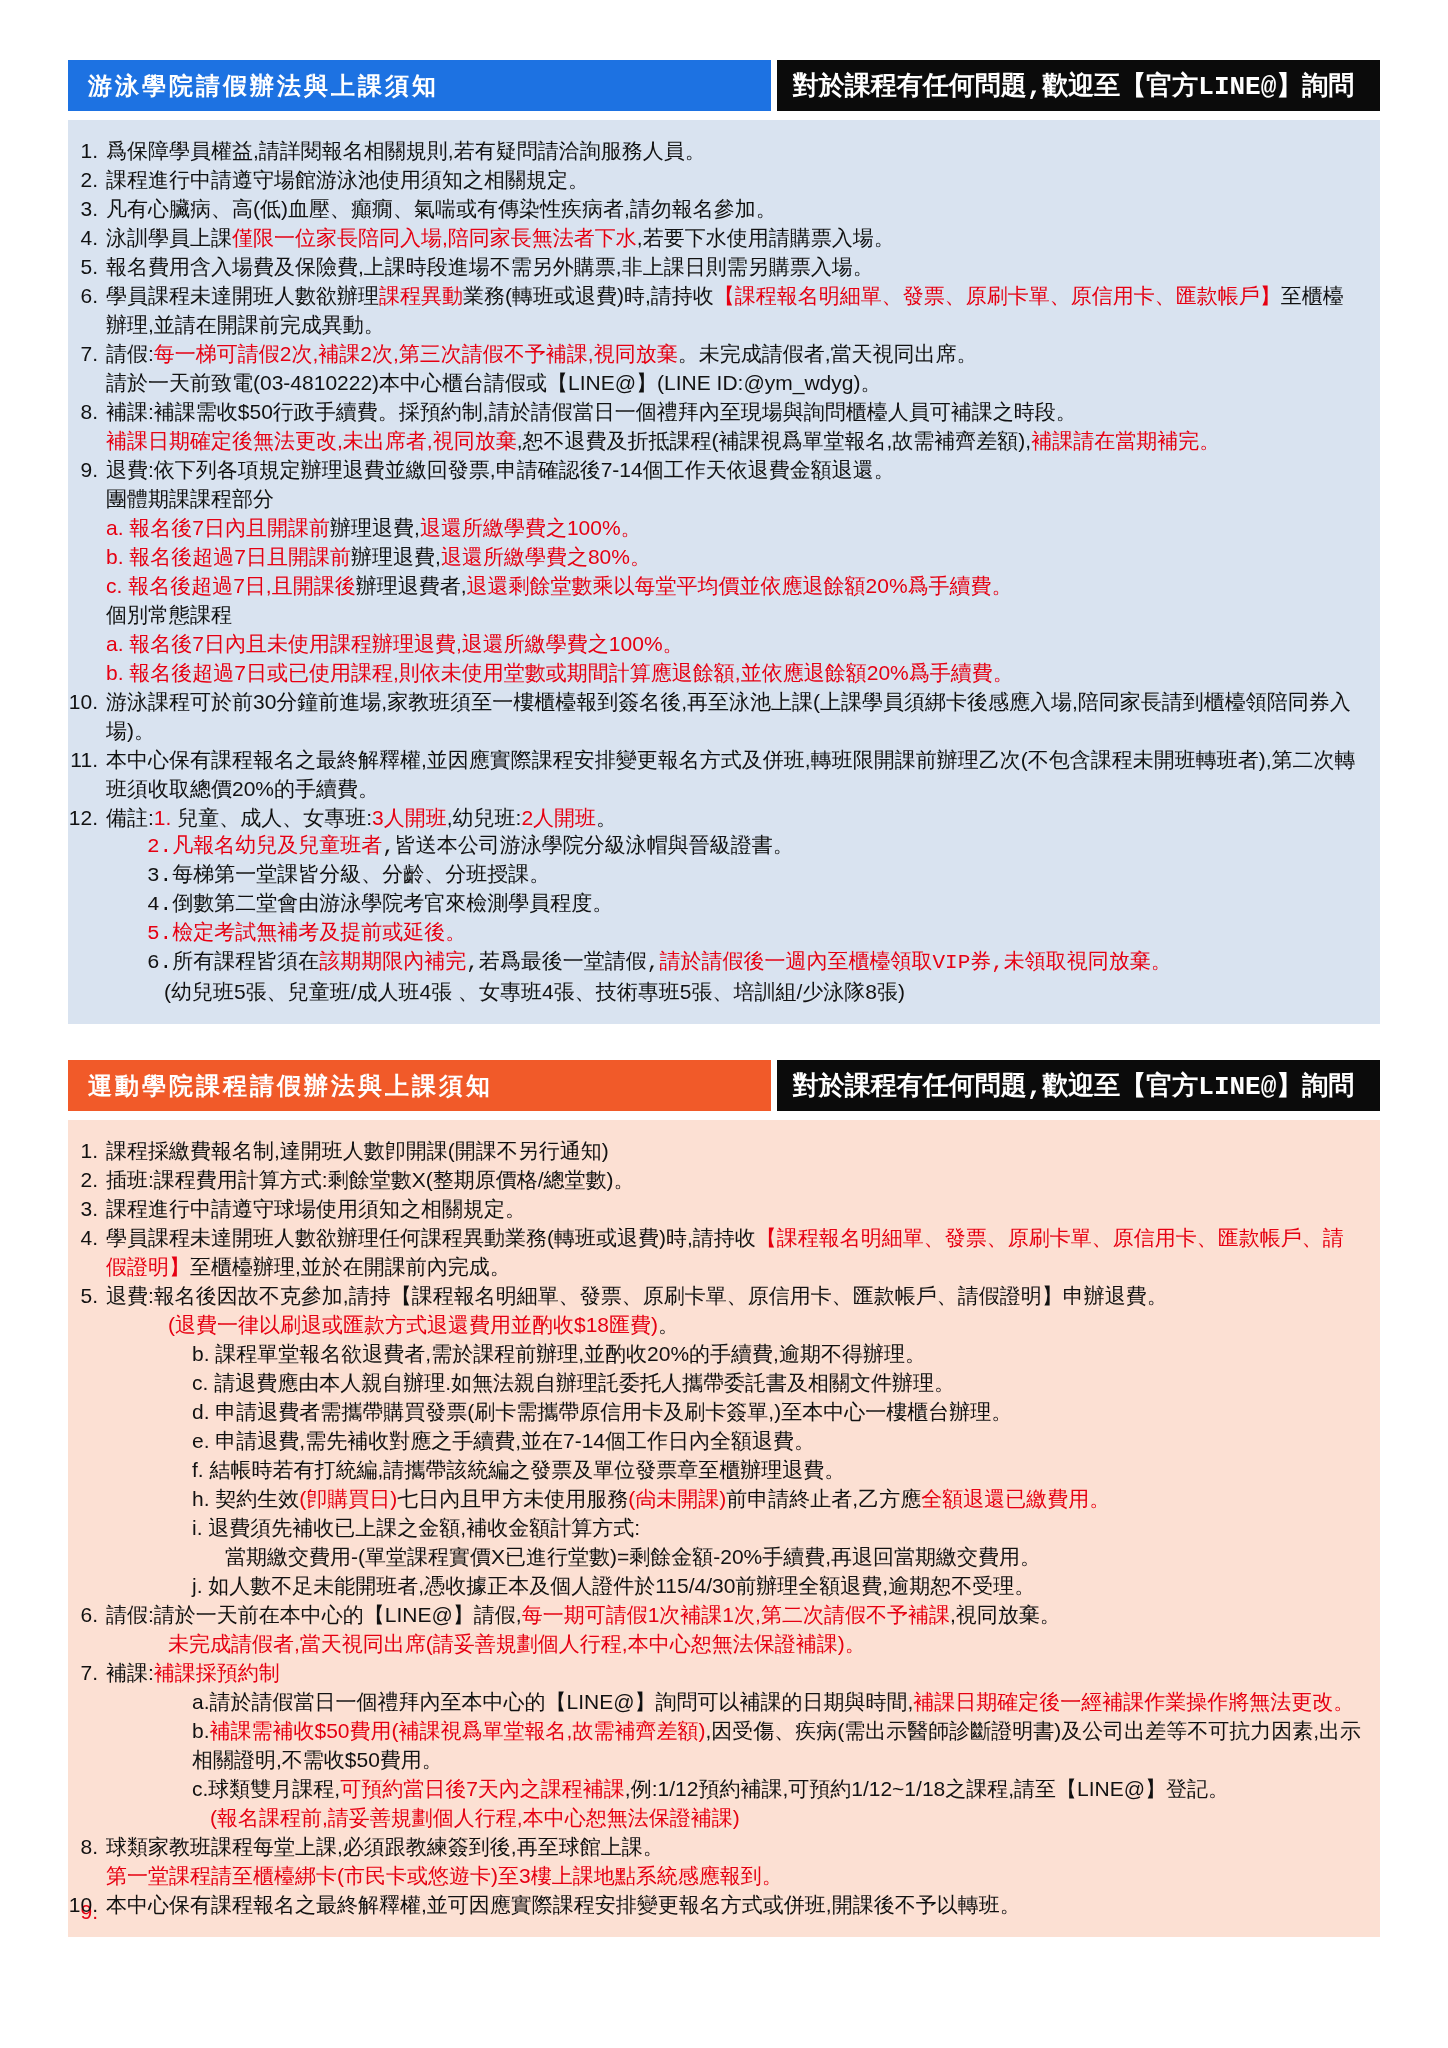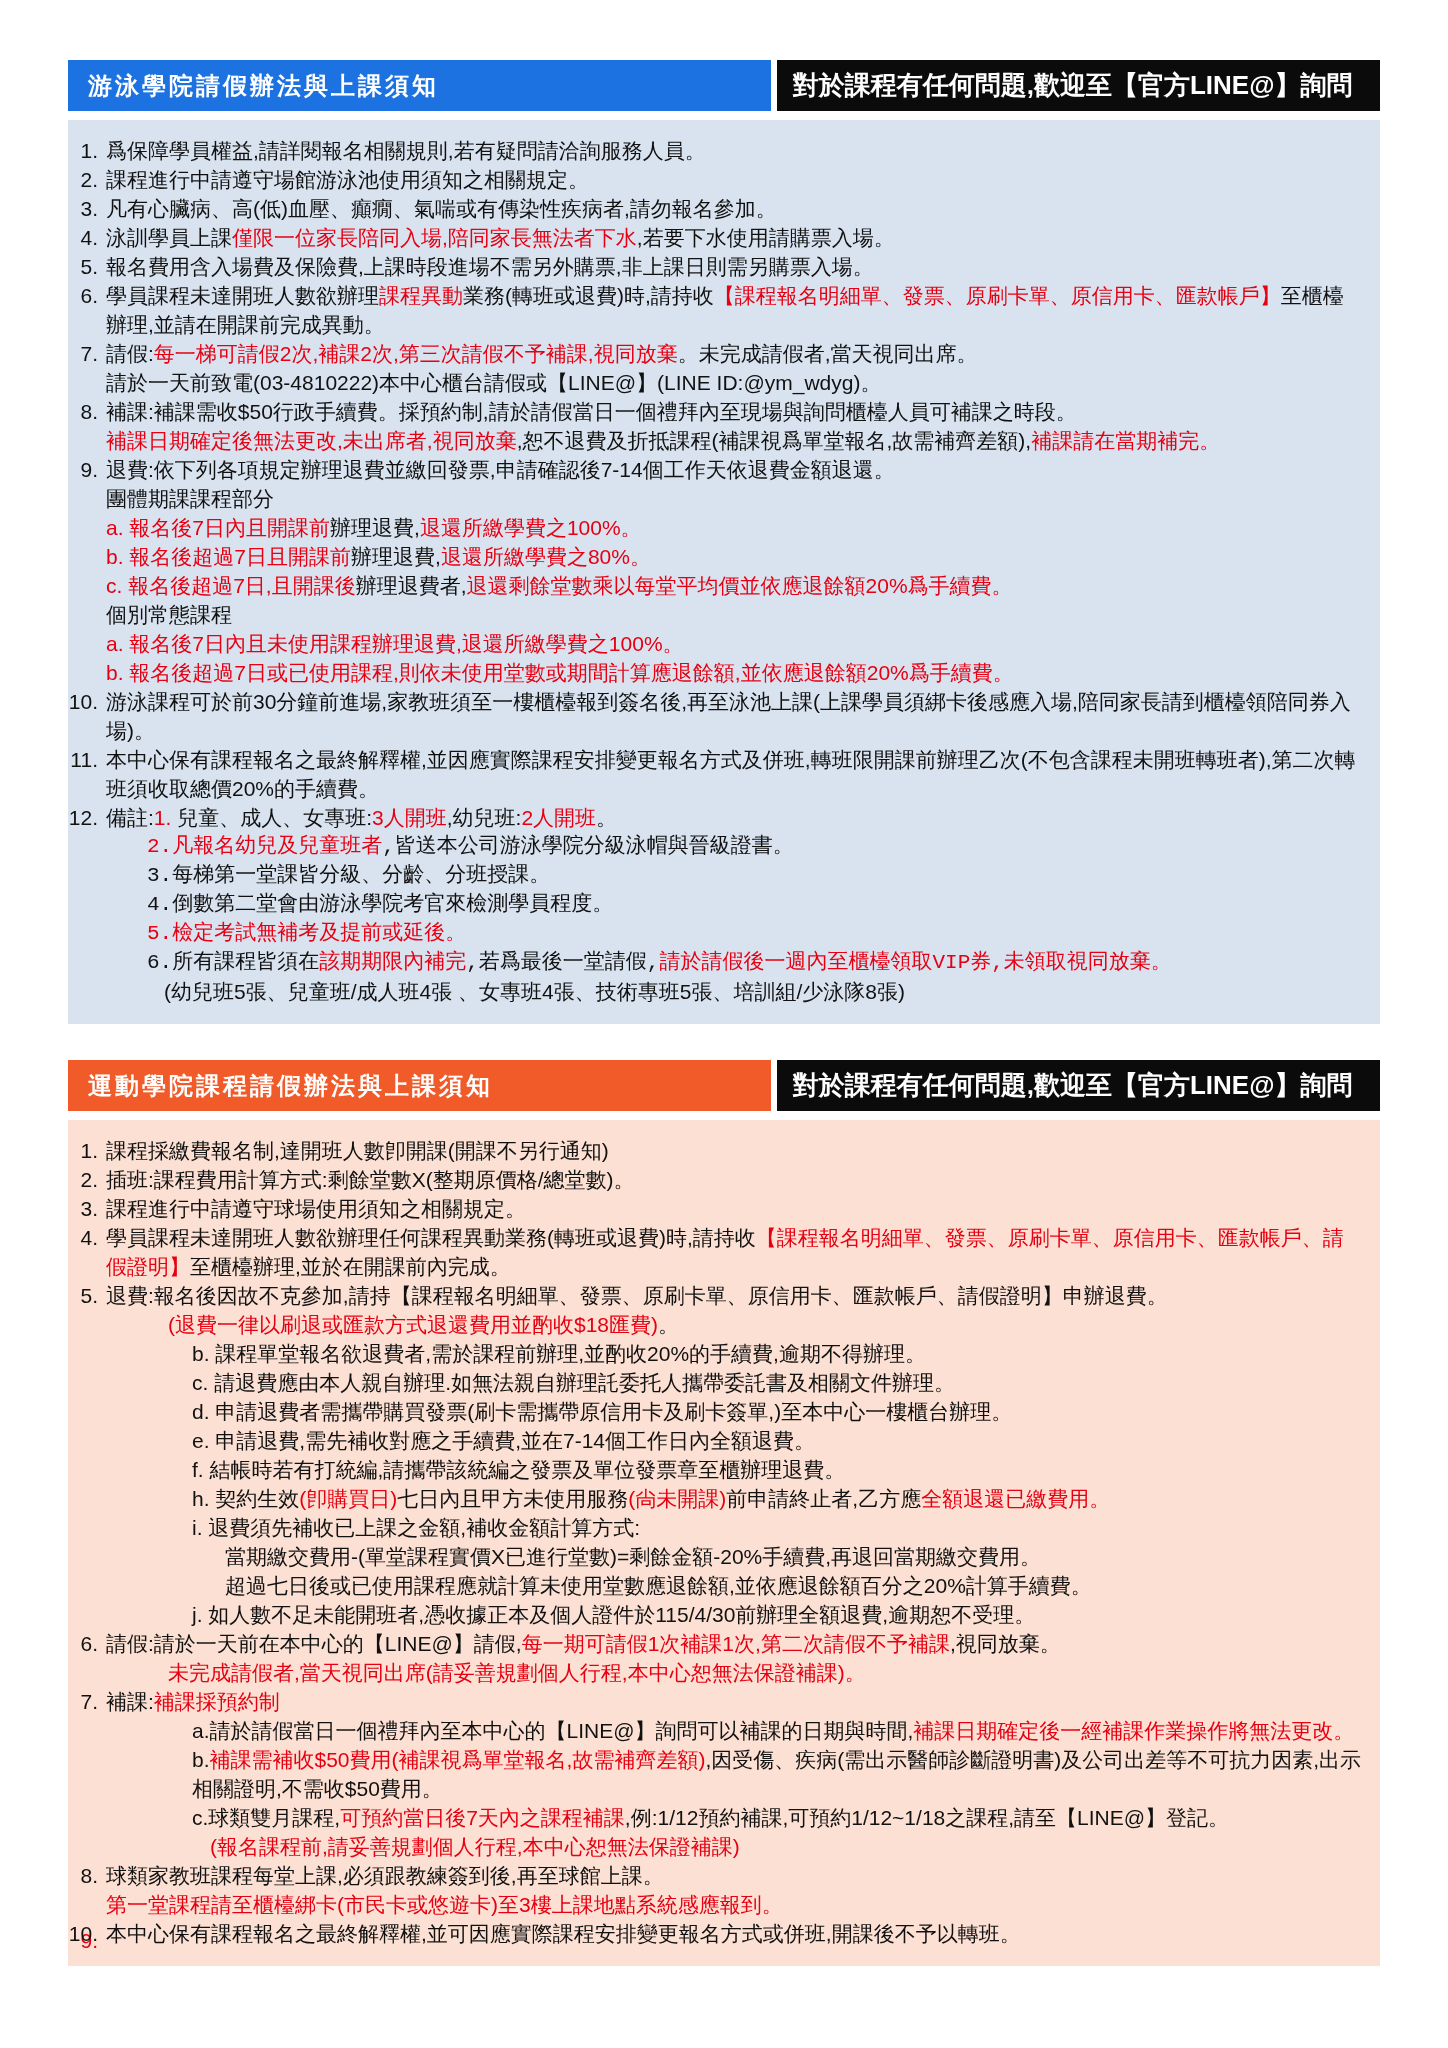--- a/index.html
+++ b/index.html
@@ -10,21 +10,21 @@
   }
   .page{padding:60px 68px 0 68px;box-sizing:border-box;}
   section{display:block;}
   .hdr{display:flex;gap:6px;margin-bottom:9px;}
   .hdr .title{
     flex:1.16;color:#fff;font-weight:bold;font-size:24px;letter-spacing:3px;
     display:flex;align-items:center;padding:8px 20px;min-height:48px;box-sizing:border-box;
   }
   .hdr .contact{
     flex:1;background:var(--banner,#0b0b0b);color:#fff;font-weight:bold;font-size:26px;
-    display:flex;align-items:center;padding:8px 16px;min-height:48px;box-sizing:border-box;white-space:nowrap;
+    display:flex;align-items:center;padding:8px 16px;min-height:48px;box-sizing:border-box;white-space:nowrap;font-family:Liberation Mono, monospace;
   }
   .title.swim{background:var(--swim-hdr,#1d72e2);}
   .title.sport{background:var(--sport-hdr,#f15a29);}
   .sbody{
     padding:16px 18px 18px 0;font-size:21px;line-height:29px;color:var(--ink,#111);
   }
   .sbody.swim-bg{background:var(--swim-bg,#d9e3f0);}
   .sbody.sport-bg{background:var(--sport-bg,#fce0d3);}
   .gap{height:36px;}
   .row{position:relative;padding-left:38px;}
@@ -95,21 +95,20 @@
         <div class="row i0"><span class="num k">5.</span><span class="k">退費:報名後因故不克參加,請持【課程報名明細單、發票、原刷卡單、原信用卡、匯款帳戶、請假證明】申辦退費。</span></div>
         <div class="row i4"><span class="r">(退費一律以刷退或匯款方式退還費用並酌收$18匯費)</span><span class="k">。</span></div>
         <div class="row i5"><span class="k">b. 課程單堂報名欲退費者,需於課程前辦理,並酌收20%的手續費,逾期不得辦理。</span></div>
         <div class="row i5"><span class="k">c. 請退費應由本人親自辦理.如無法親自辦理託委托人攜帶委託書及相關文件辦理。</span></div>
         <div class="row i5"><span class="k">d. 申請退費者需攜帶購買發票(刷卡需攜帶原信用卡及刷卡簽單,)至本中心一樓櫃台辦理。</span></div>
         <div class="row i5"><span class="k">e. 申請退費,需先補收對應之手續費,並在7-14個工作日內全額退費。</span></div>
         <div class="row i5"><span class="k">f. 結帳時若有打統編,請攜帶該統編之發票及單位發票章至櫃辦理退費。</span></div>
         <div class="row i5"><span class="k">h. 契約生效</span><span class="r">(卽購買日)</span><span class="k">七日內且甲方未使用服務</span><span class="r">(尙未開課)</span><span class="k">前申請終止者,乙方應</span><span class="r">全額退還已繳費用。</span></div>
         <div class="row i5"><span class="k">i. 退費須先補收已上課之金額,補收金額計算方式:</span></div>
         <div class="row i6"><span class="k">當期繳交費用-(單堂課程實價X已進行堂數)=剩餘金額-20%手續費,再退回當期繳交費用。</span></div>
-        <div class="row i6"><span class="k">超過七日後或已使用課程應就計算未使用堂數應退餘額,並依應退餘額百分之20%計算手續費。</span></div>
         <div class="row i5"><span class="k">j. 如人數不足未能開班者,憑收據正本及個人證件於115/4/30前辦理全額退費,逾期恕不受理。</span></div>
         <div class="row i0"><span class="num k">6.</span><span class="k">請假:請於一天前在本中心的【LINE@】請假,</span><span class="r">每一期可請假1次補課1次,第二次請假不予補課</span><span class="k">,視同放棄。</span></div>
         <div class="row i4"><span class="r">未完成請假者,當天視同出席(請妥善規劃個人行程,本中心恕無法保證補課)。</span></div>
         <div class="row i0"><span class="num k">7.</span><span class="k">補課:</span><span class="r">補課採預約制</span></div>
         <div class="row i5"><span class="k">a.請於請假當日一個禮拜內至本中心的【LINE@】詢問可以補課的日期與時間,</span><span class="r">補課日期確定後一經補課作業操作將無法更改。</span></div>
         <div class="row i5"><span class="k">b.</span><span class="r">補課需補收$50費用(補課視爲單堂報名,故需補齊差額)</span><span class="k">,因受傷、疾病(需出示醫師診斷證明書)及公司出差等不可抗力因素,出示相關證明,不需收$50費用。</span></div>
         <div class="row i5"><span class="k">c.球類雙月課程,</span><span class="r">可預約當日後7天內之課程補課</span><span class="k">,例:1/12預約補課,可預約1/12~1/18之課程,請至【LINE@】登記。</span></div>
         <div class="row i7"><span class="r">(報名課程前,請妥善規劃個人行程,本中心恕無法保證補課)</span></div>
         <div class="row i0"><span class="num k">8.</span><span class="k">球類家教班課程每堂上課,必須跟教練簽到後,再至球館上課。</span></div>
         <div class="row i0"><span class="num r">9.</span><span class="r">第一堂課程請至櫃檯綁卡(市民卡或悠遊卡)至3樓上課地點系統感應報到。</span></div>

